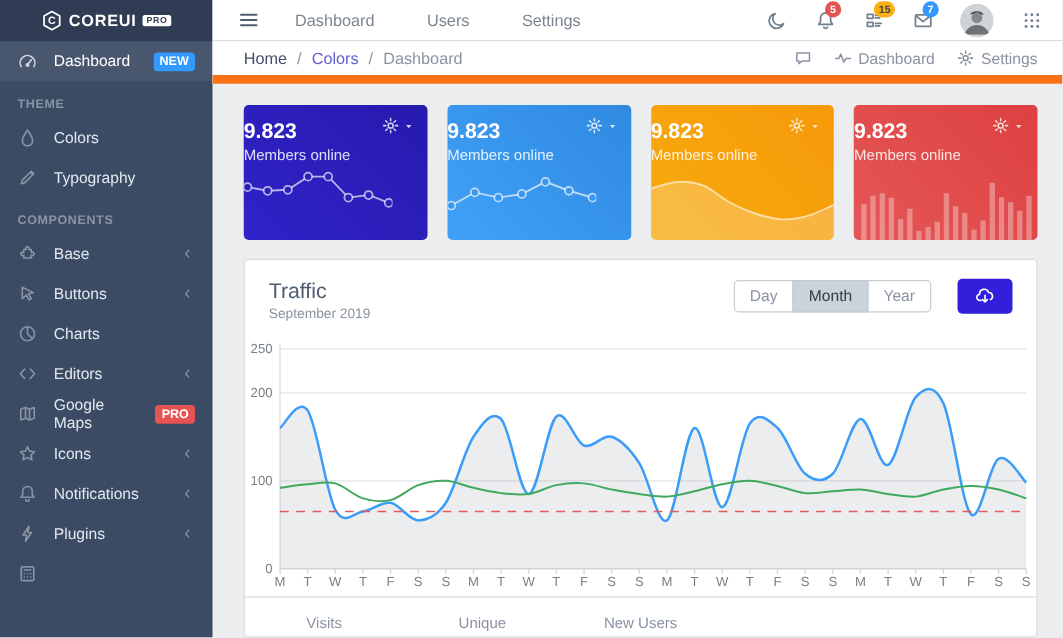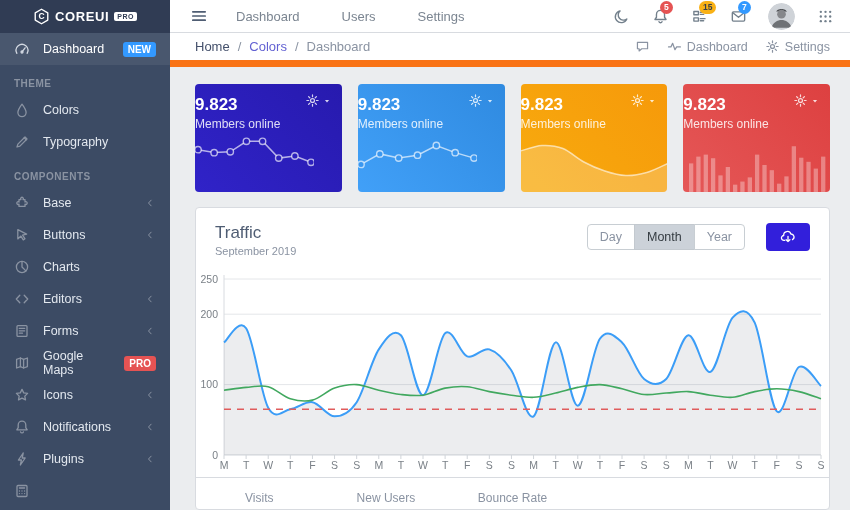--- a/index.html
+++ b/index.html
@@ -145,32 +145,20 @@
           </span>
           <span>Charts</span>
         </div>
         <div class="nav-item">
           <span class="nico">
             <svg viewBox="0 0 16 16" width="16" height="16" fill="none" stroke="currentColor" stroke-width="1.3" stroke-linecap="round" stroke-linejoin="round">
               <path d="M5.8 4.2 2.3 8l3.5 3.8M10.2 4.2 13.7 8l-3.5 3.8"></path>
             </svg>
           </span>
           <span>Editors</span>
-          <span class="chev"><svg viewBox="0 0 16 16" width="12" height="12" fill="none" stroke="currentColor" stroke-width="1.3" stroke-linecap="round" stroke-linejoin="round">
-              <path d="M9.5 4.2 6 8l3.5 3.8"></path>
-            </svg></span>
-        </div>
-        <div class="nav-item">
-          <span class="nico">
-            <svg viewBox="0 0 16 16" width="16" height="16" fill="none" stroke="currentColor" stroke-width="1.3" stroke-linecap="round" stroke-linejoin="round">
-              <rect x="3" y="2.6" width="10" height="10.8" rx="1"></rect>
-              <path d="M5.3 5.4h5.4M5.3 7.8h5.4M5.3 10.2h3.2"></path>
-            </svg>
-          </span>
-          <span>Forms</span>
           <span class="chev"><svg viewBox="0 0 16 16" width="12" height="12" fill="none" stroke="currentColor" stroke-width="1.3" stroke-linecap="round" stroke-linejoin="round">
               <path d="M9.5 4.2 6 8l3.5 3.8"></path>
             </svg></span>
         </div>
         <div class="nav-item">
           <span class="nico">
             <svg viewBox="0 0 16 16" width="16" height="16" fill="none" stroke="currentColor" stroke-width="1.3" stroke-linecap="round" stroke-linejoin="round">
               <path d="M2.6 4.4 6.4 3l3.2 1.4L13.4 3v8.6L9.6 13 6.4 11.6 2.6 13V4.4z"></path>
               <path d="M6.4 3v8.6M9.6 4.4V13"></path>
             </svg>
@@ -520,20 +508,20 @@
             <text x="558.6666666666666" y="208" text-anchor="middle" font-size="10.5" fill="#7a8087" font-family="Liberation Sans, sans-serif">T</text>
             <line x1="580.7777777777778" y1="194" x2="580.7777777777778" y2="198" stroke="#d0d4d9" stroke-width="1"></line>
             <text x="580.7777777777778" y="208" text-anchor="middle" font-size="10.5" fill="#7a8087" font-family="Liberation Sans, sans-serif">F</text>
             <line x1="602.8888888888889" y1="194" x2="602.8888888888889" y2="198" stroke="#d0d4d9" stroke-width="1"></line>
             <text x="602.8888888888889" y="208" text-anchor="middle" font-size="10.5" fill="#7a8087" font-family="Liberation Sans, sans-serif">S</text>
             <line x1="625" y1="194" x2="625" y2="198" stroke="#d0d4d9" stroke-width="1"></line>
             <text x="625" y="208" text-anchor="middle" font-size="10.5" fill="#7a8087" font-family="Liberation Sans, sans-serif">S</text>
           </svg>
         <div class="traffic-footer" id="traffic-footer">
             <div>Visits</div>
+            <div>Unique</div>
             <div>New Users</div>
-            <div>Bounce Rate</div>
           </div>
       </div>
 
     </div>
   </div>
 </div>
 
 </body></html>

